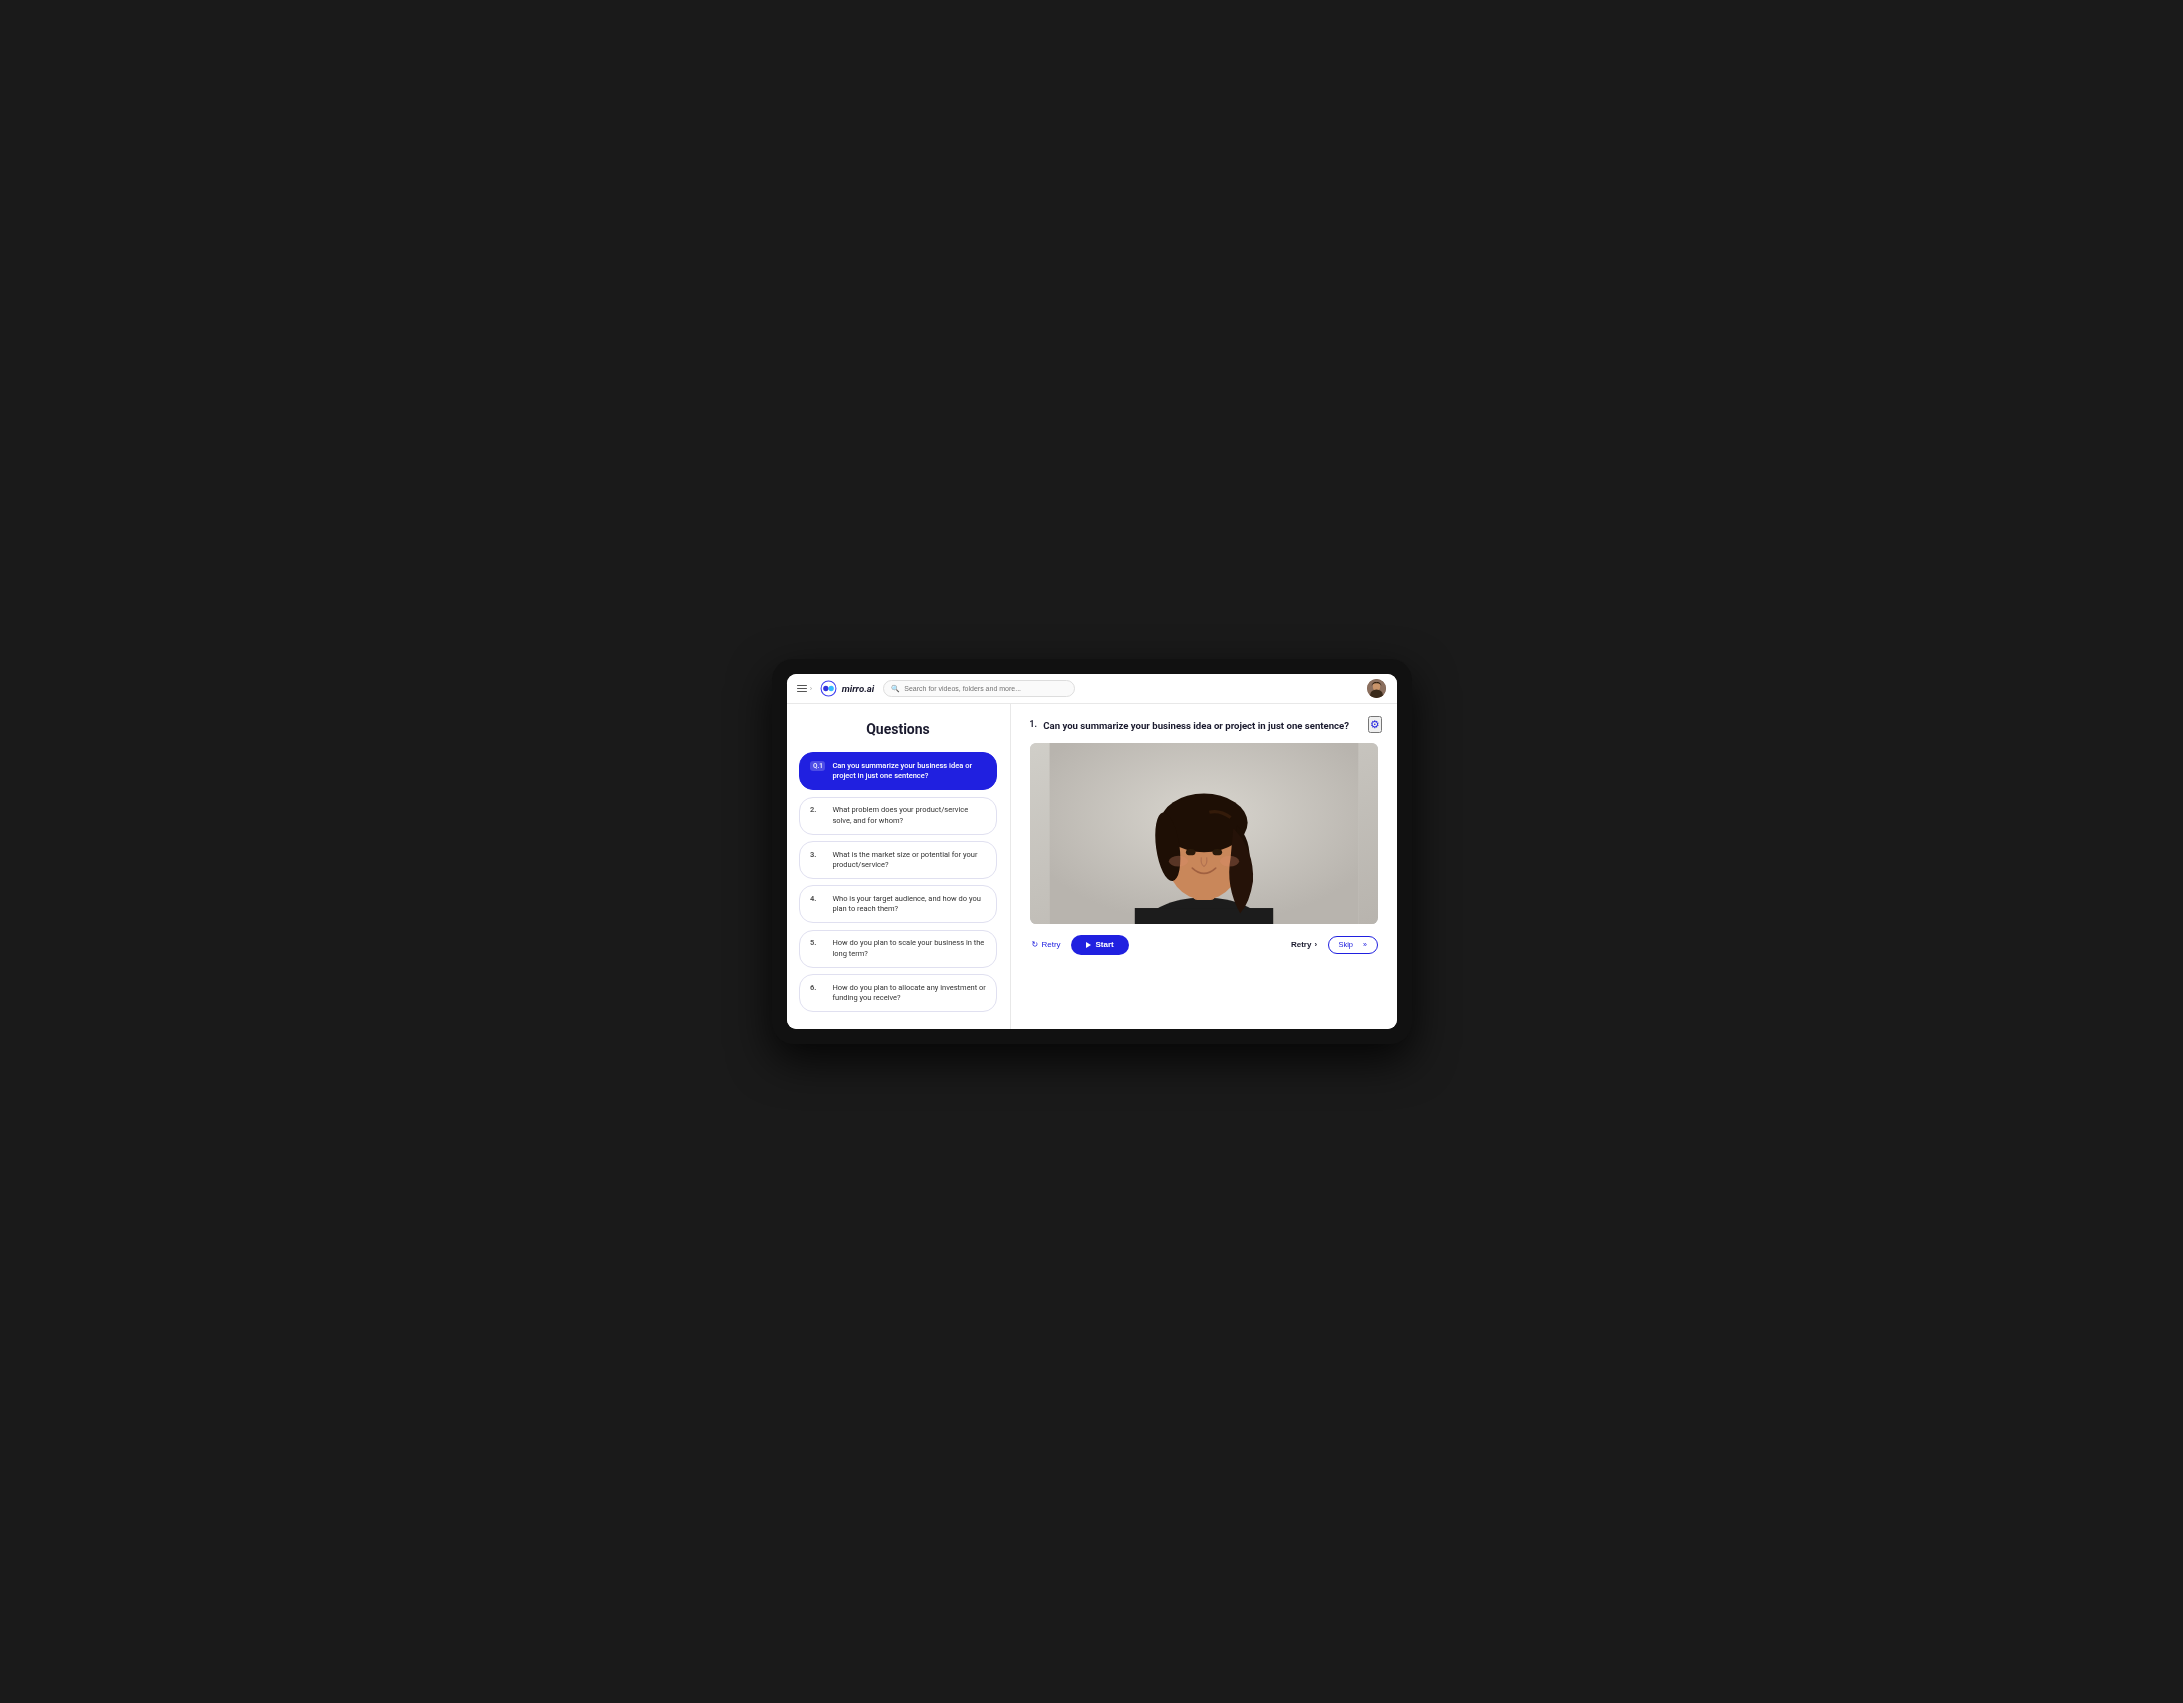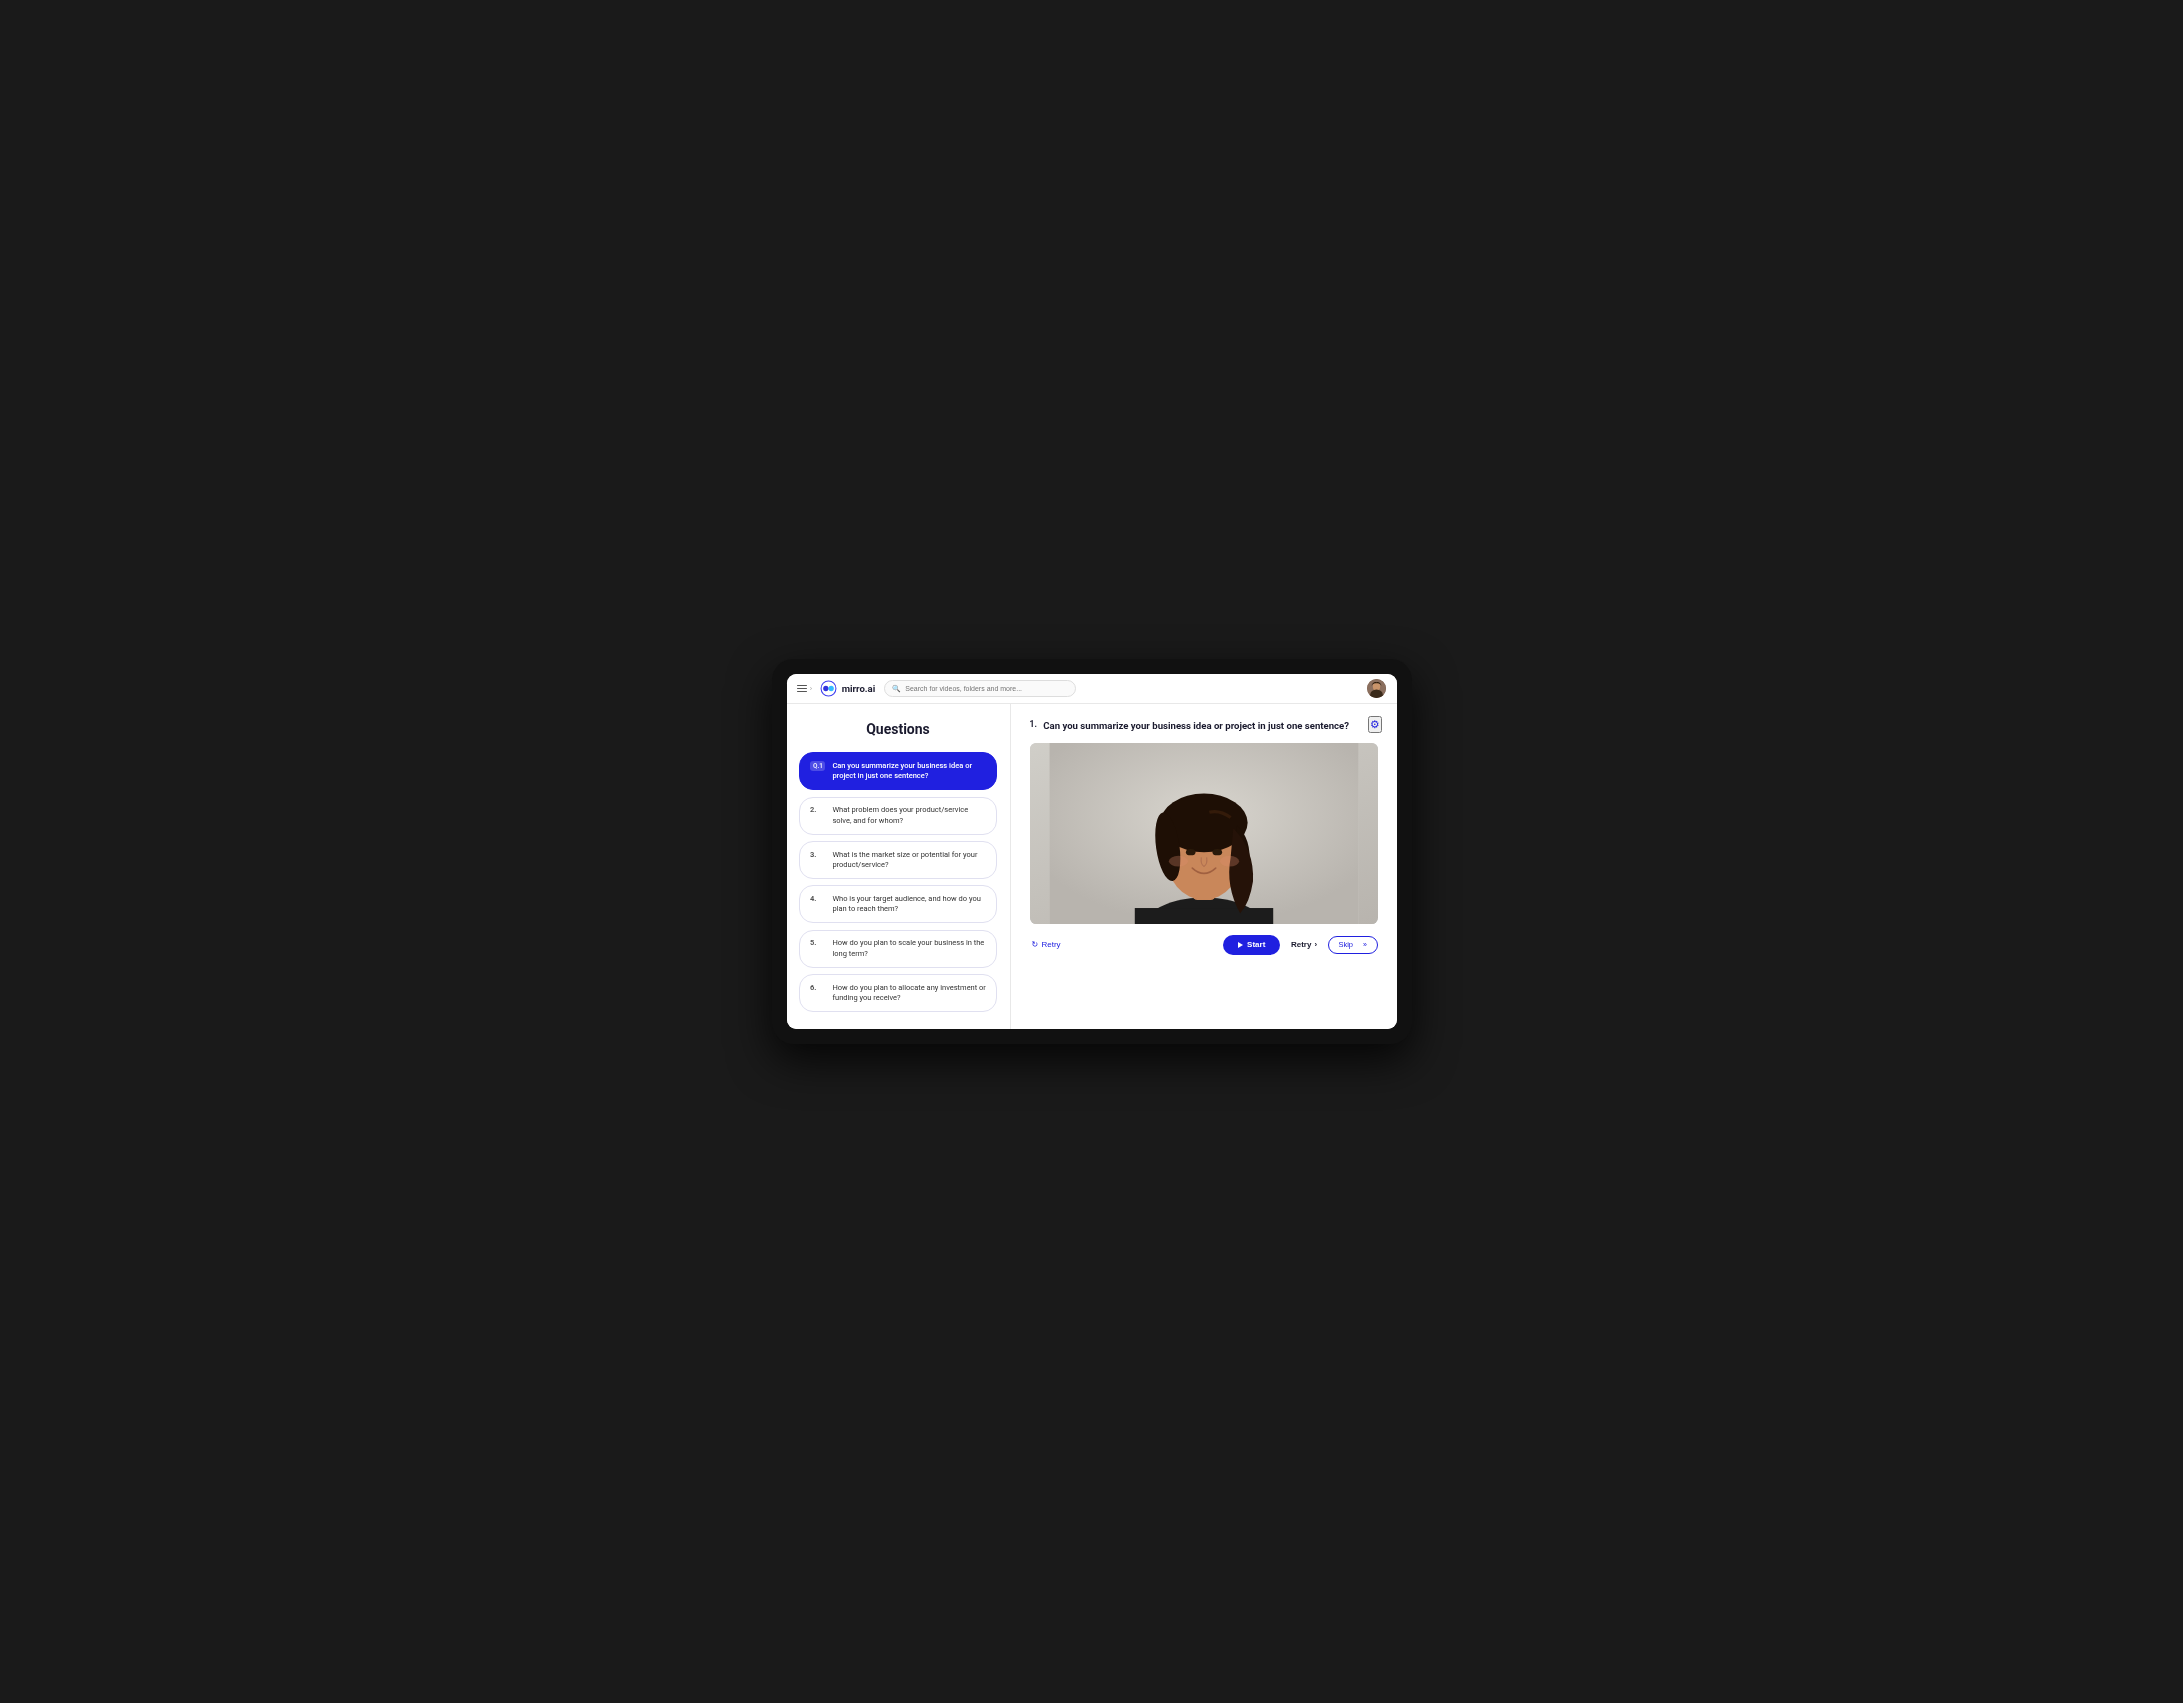--- a/index.html
+++ b/index.html
@@ -77,20 +77,21 @@
 
     .logo-icon {
       width: 17px;
       height: 17px;
     }
 
     .logo-text {
       font-size: 9.6px;
       font-weight: 700;
       color: #1a1a2e;
+      font-style: italic;
     }
 
     .search-bar {
       flex: 1;
       max-width: 192px;
       display: flex;
       align-items: center;
       border: 0.5px solid #ddd;
       border-radius: 10.7px;
       padding: 3.2px 7.5px;
@@ -277,21 +278,21 @@
       padding: 3.2px 2.1px;
     }
 
     .retry-icon {
       font-size: 8px;
     }
 
     .controls-center {
       flex: 1;
       display: flex;
-      justify-content: flex-end;
+      justify-content: flex-start;
     }
 
     .start-btn {
       display: flex;
       align-items: center;
       gap: 4.3px;
       background: #2020e0;
       color: #fff;
       border: none;
       border-radius: 12.8px;

